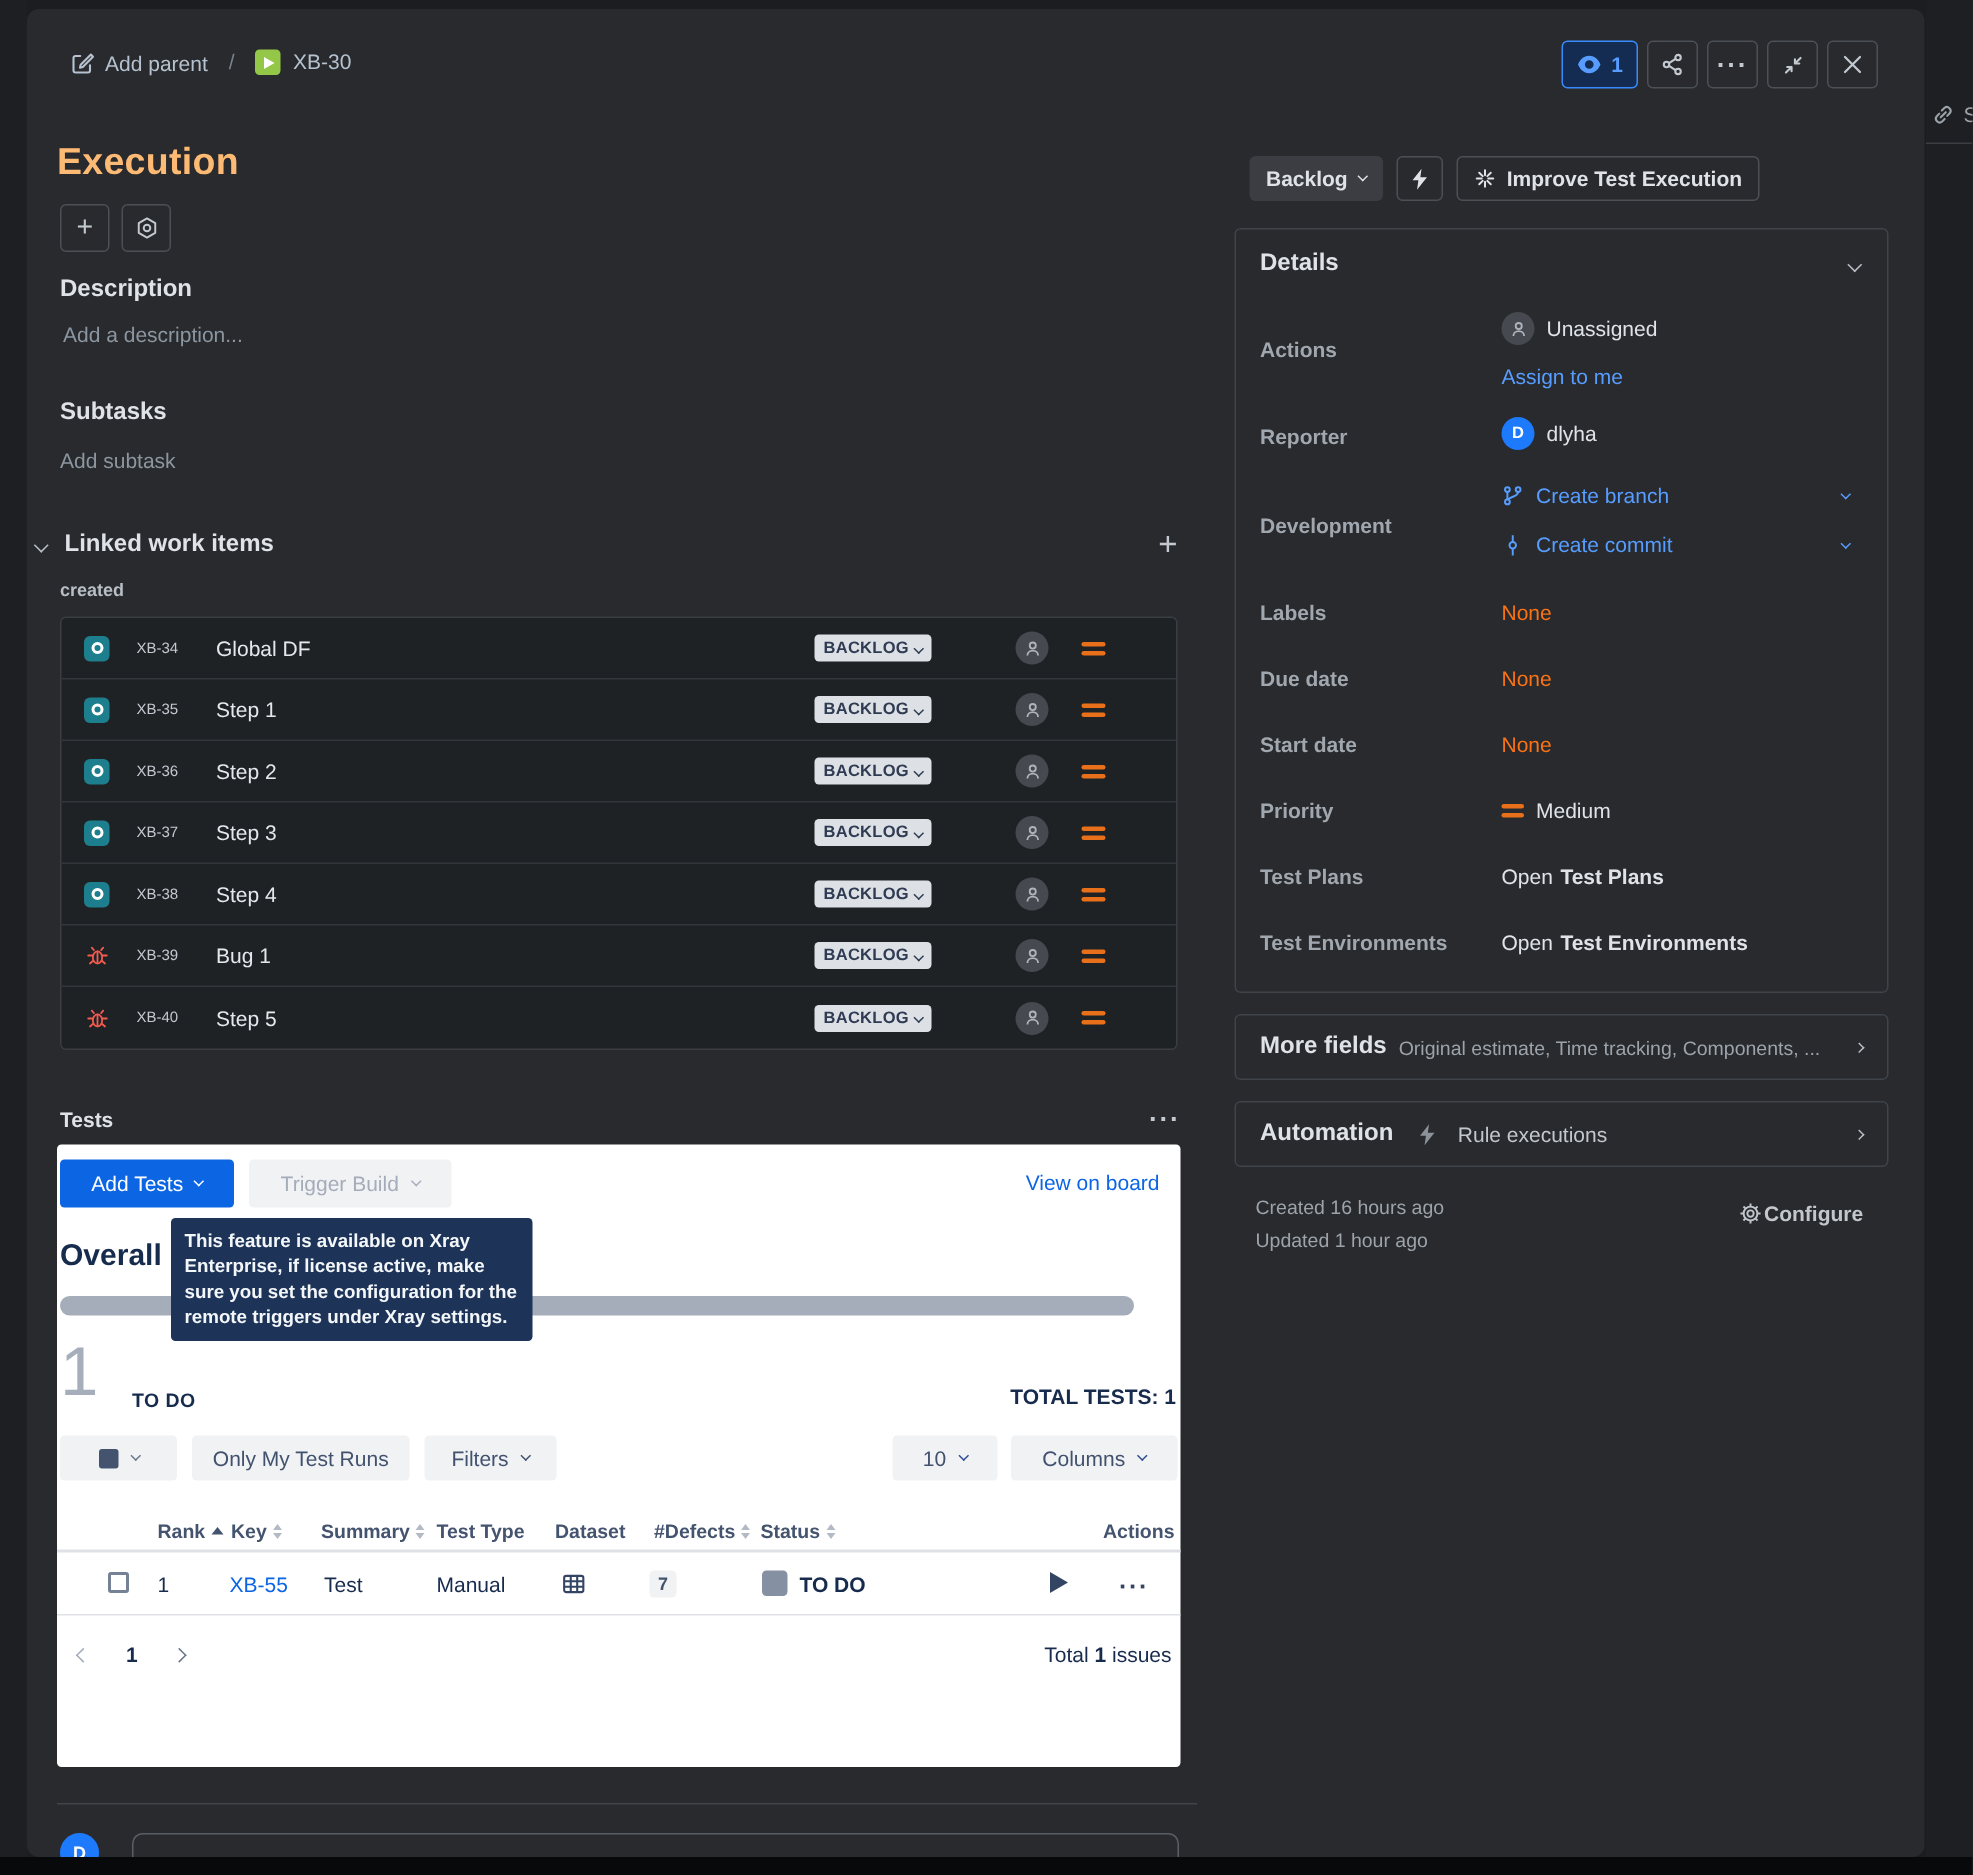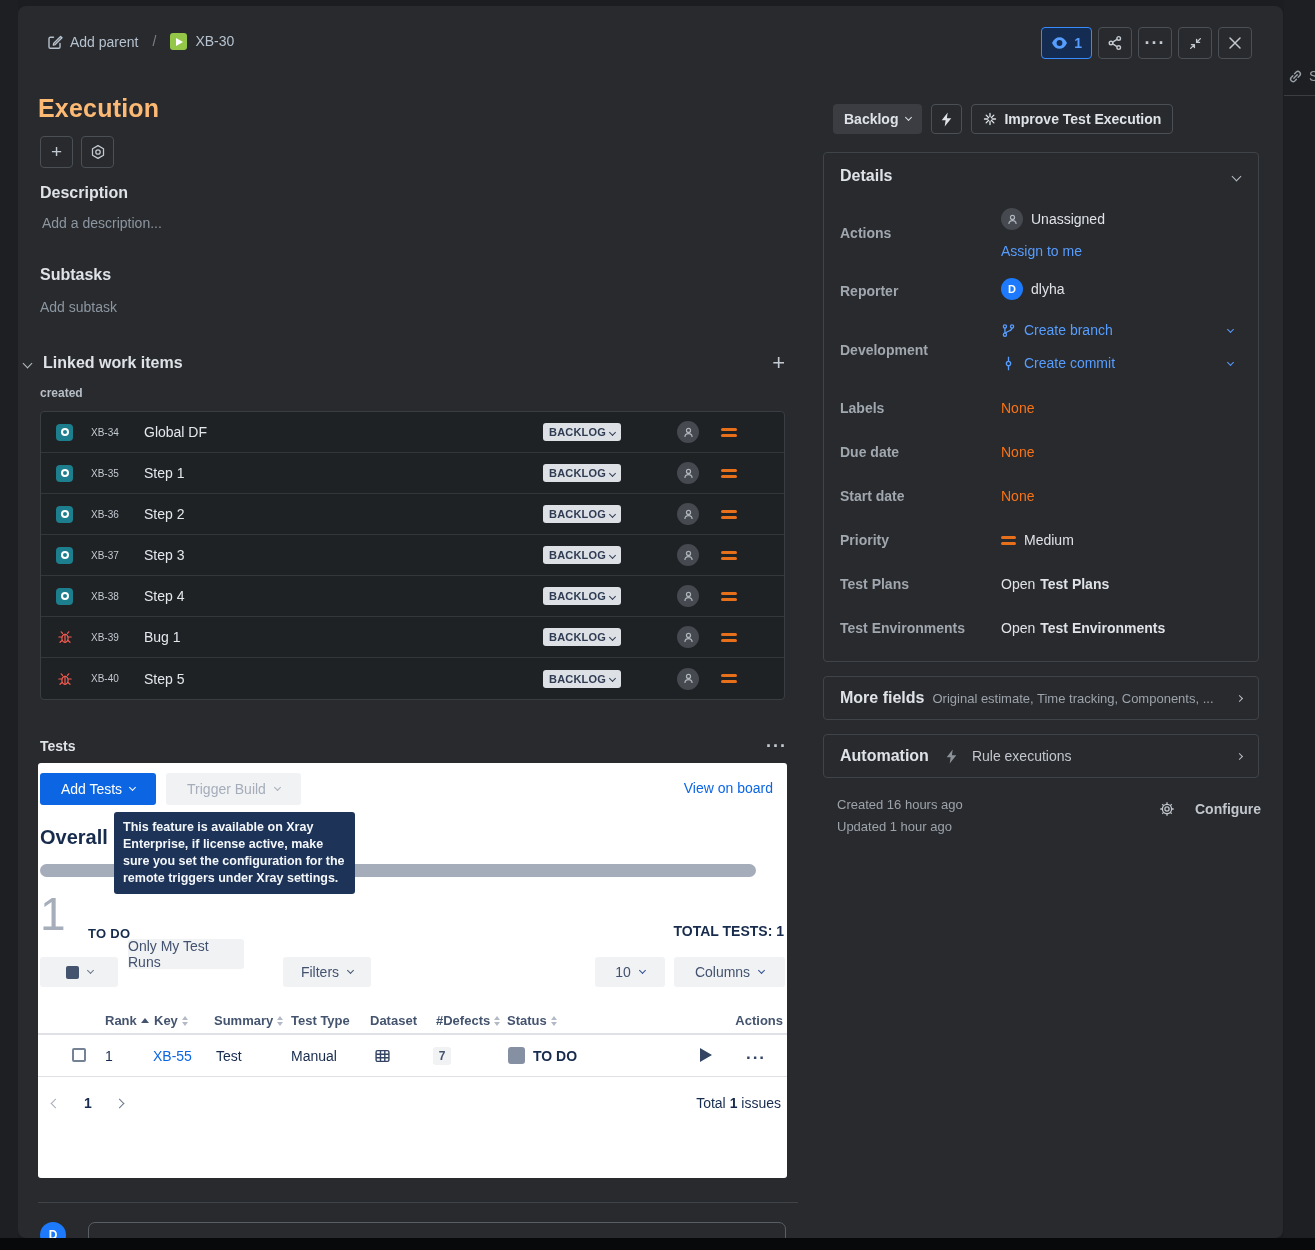--- a/index.html
+++ b/index.html
@@ -108,21 +108,21 @@
   .f-value { position:absolute; left:177px; font-size:14px; color:#DFE3E8; display:flex; align-items:center; gap:8px; }
   .f-none { color:#f97316; }
   .link-blue { color:#579DFF; cursor:pointer; }
   .av-22 { width:22px; height:22px; border-radius:50%; display:flex; align-items:center; justify-content:center; flex:none; }
   .dev-chev { position:absolute; left:404px; color:#579DFF; cursor:pointer; }
   .mf-card { left:805px; top:670px; width:436px; height:44px; display:flex; align-items:center; padding:0 16px; cursor:pointer; }
   .auto-card { left:805px; top:728px; width:436px; height:44px; display:flex; align-items:center; padding:0 16px; cursor:pointer; }
   .mf-title { font-size:16px; font-weight:700; color:#DFE3E8; white-space:nowrap; }
   .mf-sub { margin-left:8px; font-size:13px; color:#9CA3AB; white-space:nowrap; overflow:hidden; }
   .rp-foot-left { left:819px; font-size:13px; color:#9CA3AB; }
-  .configure { left:1141px; top:795px; display:flex; align-items:flex-start; gap:20px; color:#C2C7CE; font-size:14px; font-weight:600; cursor:pointer; }
+  .configure { left:1141px; top:795px; display:flex; align-items:flex-start; gap:1px; color:#C2C7CE; font-size:14px; font-weight:600; cursor:pointer; }
 
   svg { display:block; }
 </style>
 </head>
 <body>
 
 <div class="abs edge-left"></div>
 <div class="abs edge-right">
   <div class="linkrow">
     <span>
@@ -413,21 +413,21 @@
     <div class="abs progress"></div>
 
     <div class="abs big-count">1</div>
     <div class="abs big-count-label">TO DO</div>
     <div class="abs total-tests">TOTAL TESTS: 1</div>
 
     <div class="lbtn" style="left:2px; top:194px; width:78px">
       <span class="sel-square"></span>
       <span class="chev sm" style="color:#6B778C; margin-top:-3px"></span>
     </div>
-    <div class="lbtn" style="left:90px; top:176px; width:116px">
+    <div class="lbtn" style="left:90px; top:194px; width:145px">
       <span>Only My Test Runs</span>
     </div>
     <div class="lbtn" style="left:245px; top:194px; width:88px">
       <span>Filters</span>
       <span class="chev sm" style="margin-top:-3px"></span>
     </div>
     <div class="lbtn" style="left:557px; top:194px; width:70px">
       <span>10</span>
       <span class="chev sm" style="margin-top:-3px; color:#2E4E93"></span>
     </div>

